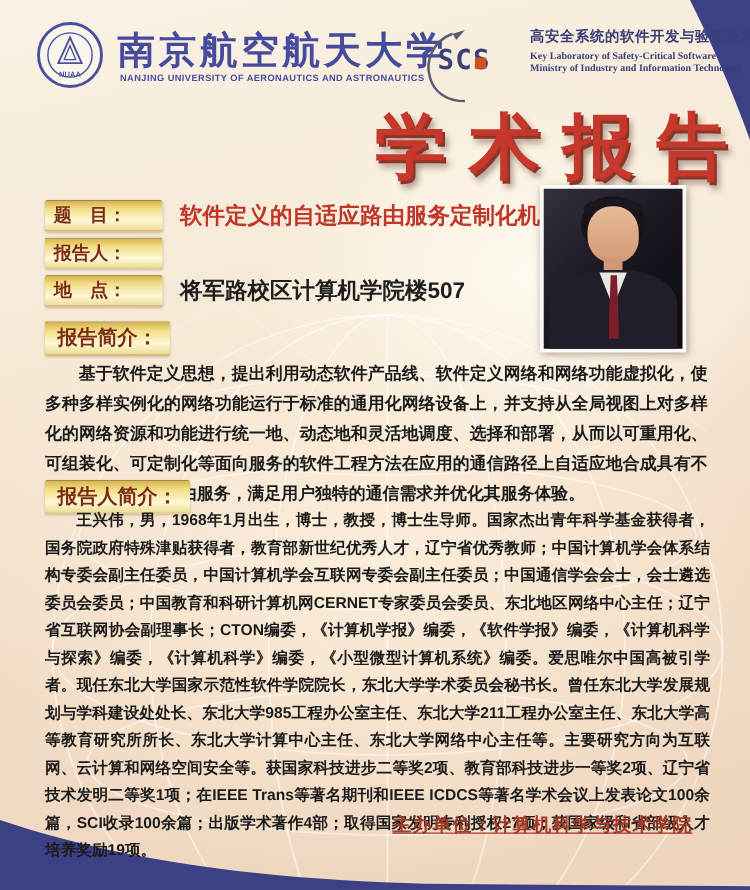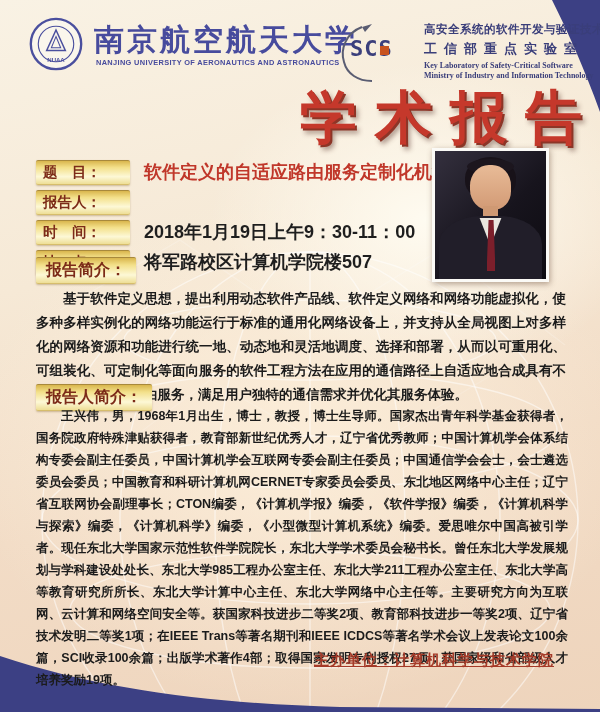--- a/index.html
+++ b/index.html
@@ -114,39 +114,34 @@
       <svg class="scs-swirl" width="68" height="60" viewBox="0 0 68 60">
         <path d="M26,5 C10,11 4,27 8,40 C11,52 22,59 36,59" fill="none" stroke="#5a5d72" stroke-width="2"></path>
         <path d="M26,5 l10,-3 l-7,8 z" fill="#5a5d72"></path>
       </svg>
       <span class="scs-letters">SCS</span>
       <span class="scs-square"></span>
     </div>
 
     <div class="lab-text">
       <div class="lab-cn1">高安全系统的软件开发与验证技术</div>
-      <div class="lab-cn2">工信部重点实验室</div>
       <div class="lab-en">Key Laboratory of Safety-Critical Software</div>
       <div class="lab-en">Ministry of Industry and Information Technology</div>
     </div>
   </div>
 
   <div class="main-title">学术报告</div>
 
   <div class="info">
     <div class="info-row">
       <span class="chip">题　目：</span>
       <span class="info-val val-red">软件定义的自适应路由服务定制化机制</span>
     </div>
     <div class="info-row">
       <span class="chip">报告人：</span>
-    </div>
-    <div class="info-row">
-      <span class="chip">时　间：</span>
-      <span class="info-val val-dark">2018年1月19日上午9：30-11：00</span>
     </div>
     <div class="info-row">
       <span class="chip">地　点：</span>
       <span class="info-val val-dark">将军路校区计算机学院楼507</span>
     </div>
   </div>
 
   <div class="photo">
     <div class="photo-inner">
       <div class="p-hair"></div>

